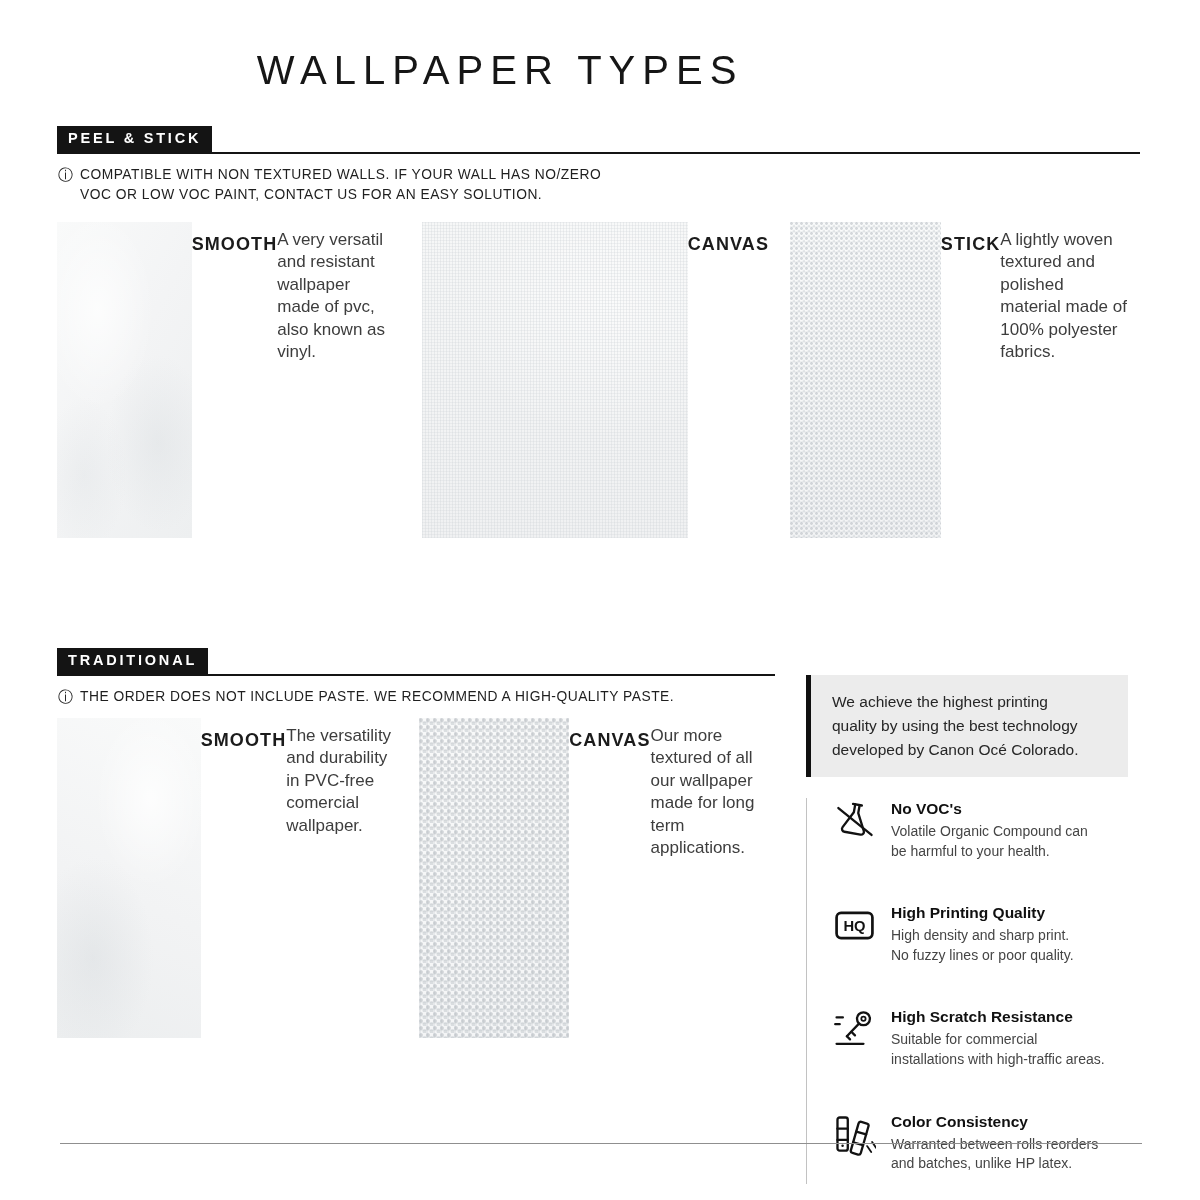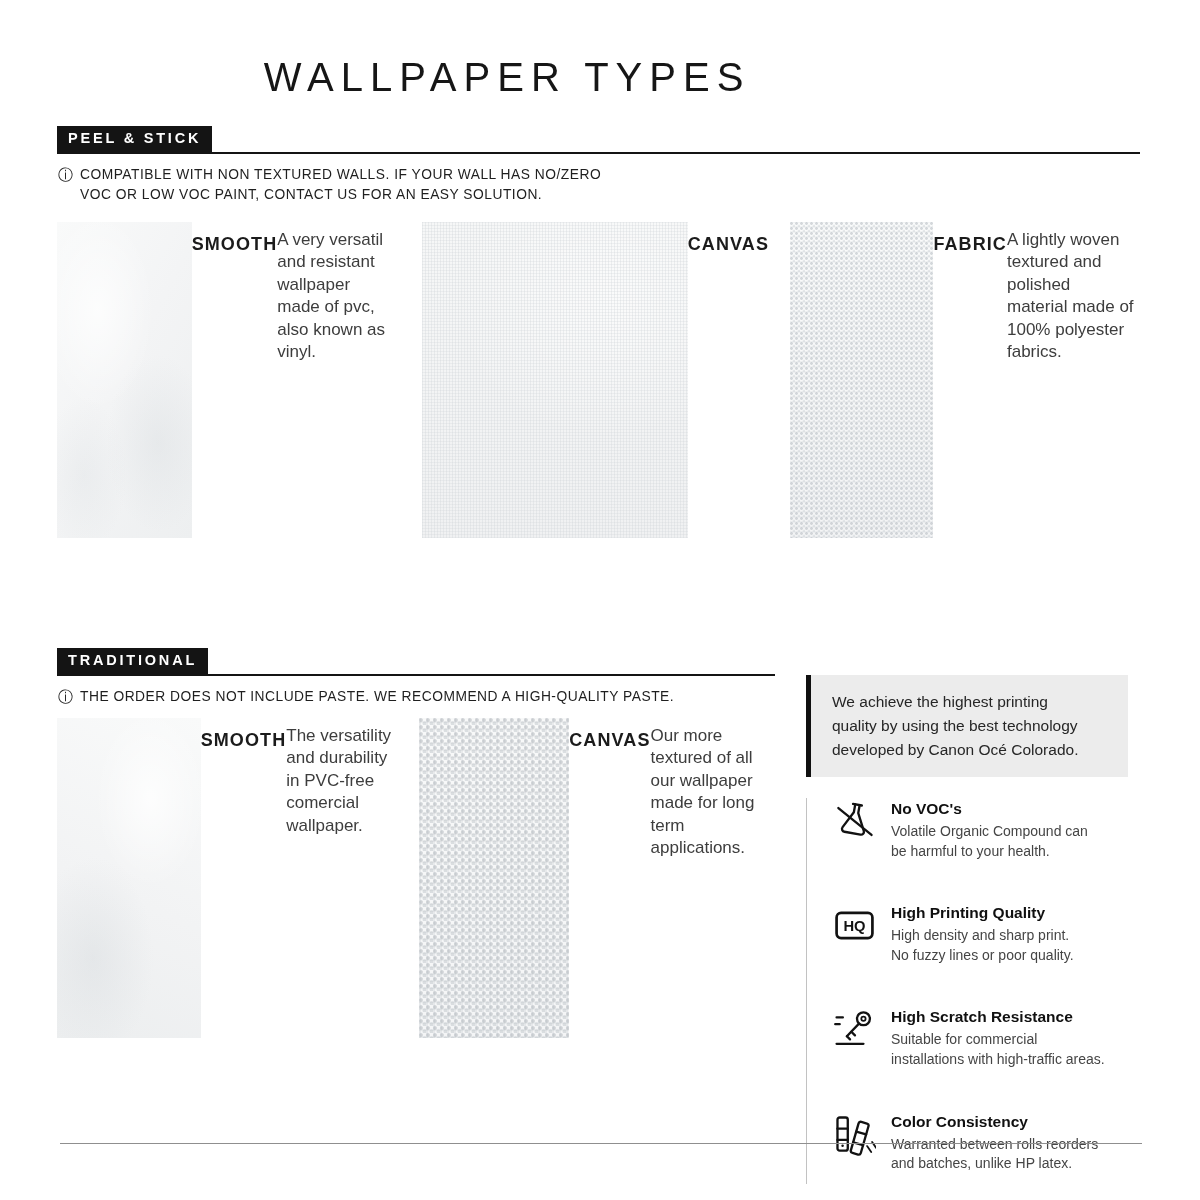--- a/index.html
+++ b/index.html
@@ -2,21 +2,21 @@
 <html><head>
 <meta charset="utf-8">
 <style>
   html,body{margin:0;padding:0;background:#fff;}
   .page{
     position:relative;width:1200px;height:1200px;background:#ffffff;overflow:hidden;
     font-family:"Liberation Sans","DejaVu Sans",sans-serif;color:#1c1c1c;
   }
   
   .title{
-    position:absolute;top:48px;left:57px;width:886px;margin:7px;
+    position:absolute;top:48px;left:57px;width:886px;margin:0;
     text-align:center;font-size:40px;font-weight:400;letter-spacing:7px;
     color:#161616;white-space:nowrap;
   }
   
   .rule{position:absolute;border-bottom:2.5px solid #141414;height:26px;}
   .rule-1{top:126px;left:57px;width:1083px;}
   .rule-2{top:648px;left:57px;width:718px;}
   .seclabel{
     display:inline-block;background:#141414;color:#ffffff;
     font-size:14.5px;font-weight:700;letter-spacing:2.8px;
@@ -136,21 +136,21 @@
       <div class="cap-title">SMOOTH</div>
       <div class="cap-body">A very versatil and resistant wallpaper
 made of pvc, also known as vinyl.</div>
     </div>
     <div class="col col-b1">
       <div class="swatch tex-canvas-fine"></div>
       <div class="cap-title">CANVAS</div>
     </div>
     <div class="col col-c1">
       <div class="swatch tex-fabric"></div>
-      <div class="cap-title">FABRIC</div>
+      <div class="cap-title">STICK</div>
       <div class="cap-body">A lightly woven textured and polished
 material made of 100% polyester fabrics.</div>
     </div>
   </div>
 
   <div class="rule rule-2">
     <span class="seclabel">TRADITIONAL</span>
   </div>
 
   <div class="note note-2">

